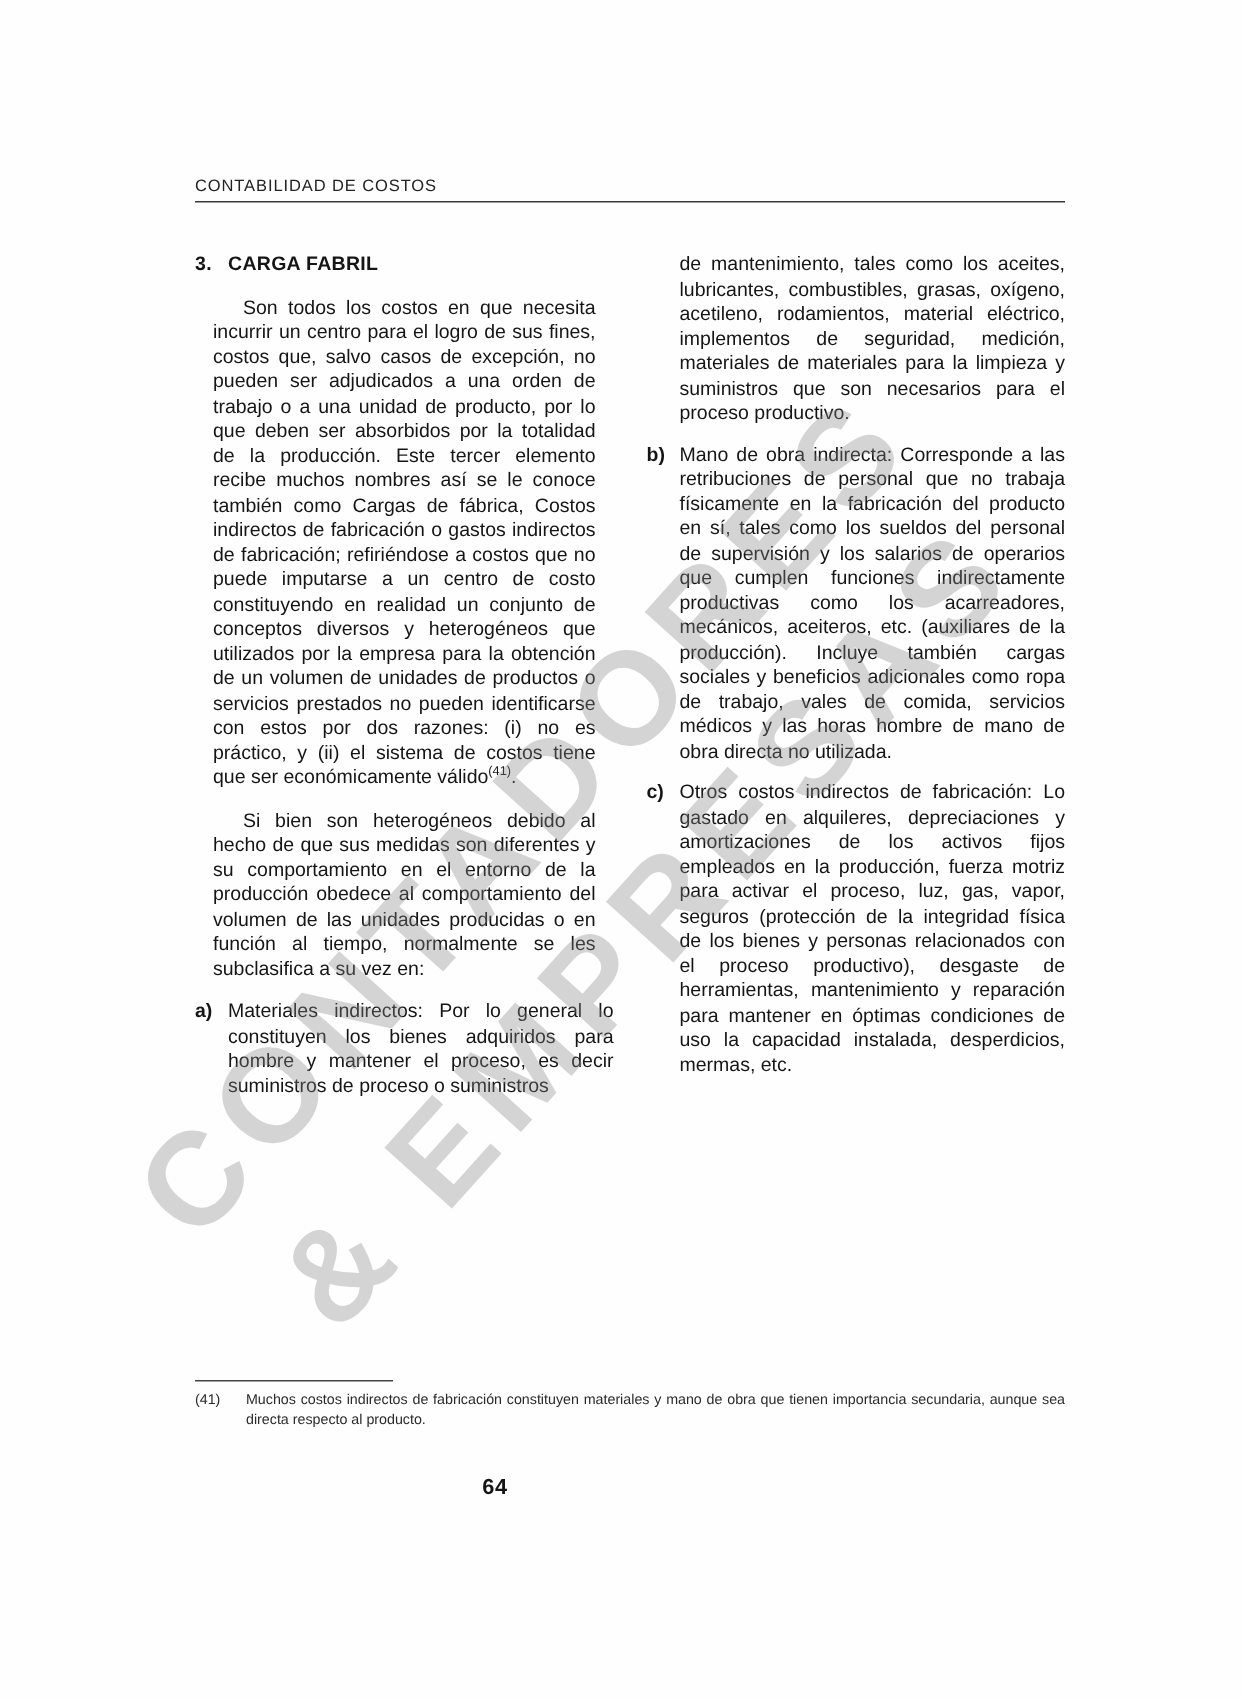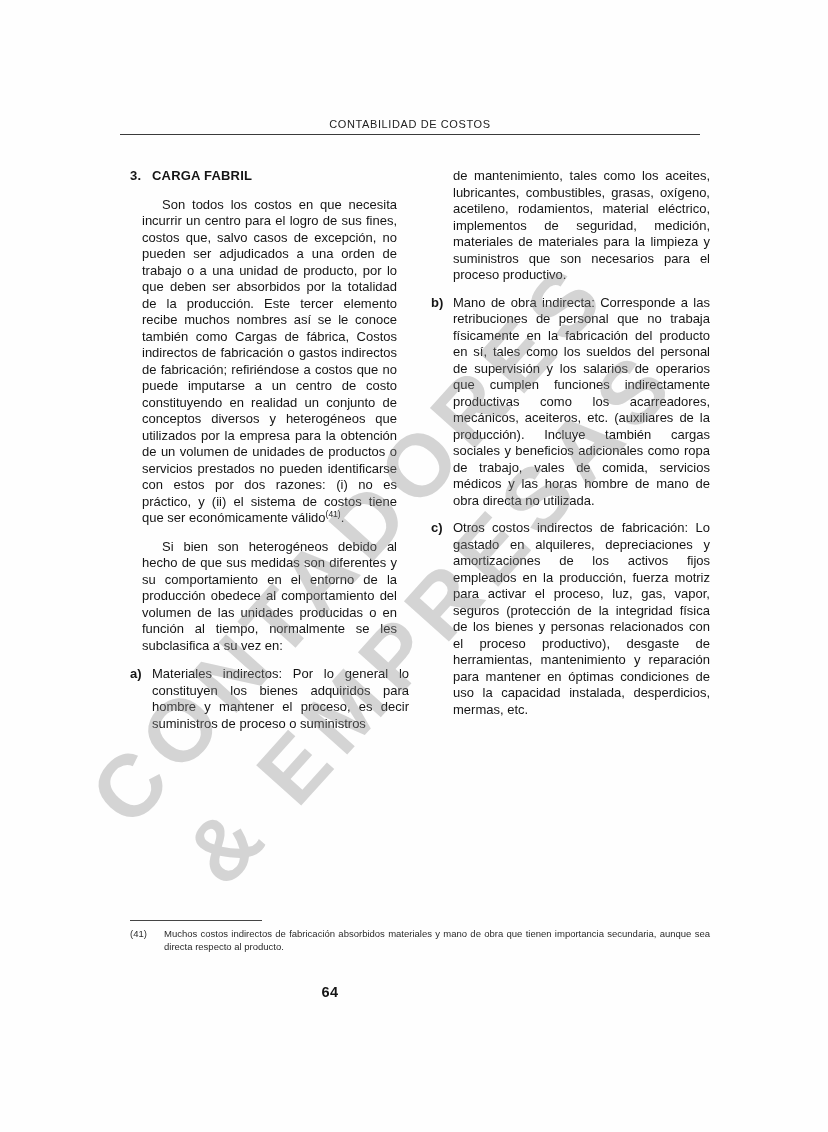--- a/index.html
+++ b/index.html
@@ -12,24 +12,23 @@
     margin: 0 auto;
     background: #fefefe;
     overflow: hidden;
     font-family: "Liberation Sans", sans-serif;
     color: #151515;
   }
 
   
   .page-header {
     position: absolute;
-    left: 120px;
+    left: 130px;
     top: 118px;
     width: 580px;
-    text-align: center;
   }
   .header-title {
     font-size: 11px;
     letter-spacing: 0.6px;
     color: #222;
   }
   .header-rule {
     margin-top: 4px;
     border-top: 1.5px solid #3a3a3a;
     height: 0;
@@ -188,19 +187,19 @@
         <div class="item-body"><span class="item-label">Otros costos indirectos de fabricación:</span> <span>Lo gastado en alquileres, depreciaciones y amortizaciones de los activos fijos empleados en la producción, fuerza motriz para activar el proceso, luz, gas, vapor, seguros (protección de la integridad física de los bienes y personas relacionados con el proceso productivo), desgaste de herramientas, mantenimiento y reparación para mantener en óptimas condiciones de uso la capacidad instalada, desperdicios, mermas, etc.</span></div>
       </div>
     </section>
 
   </main>
 
   <div class="footnote-block">
     <div class="footnote-rule"></div>
     <div class="footnote">
       <span class="fn-marker">(41)</span>
-      <span class="fn-text">Muchos costos indirectos de fabricación absorbidos materiales y mano de obra que tienen importancia secundaria, aunque sea directa respecto al producto.</span>
+      <span class="fn-text">Muchos costos indirectos de fabricación constituyen materiales y mano de obra que tienen importancia secundaria, aunque sea directa respecto al producto.</span>
     </div>
   </div>
 
   <div class="page-number">64</div>
 
 </div>
 
 </body></html>

